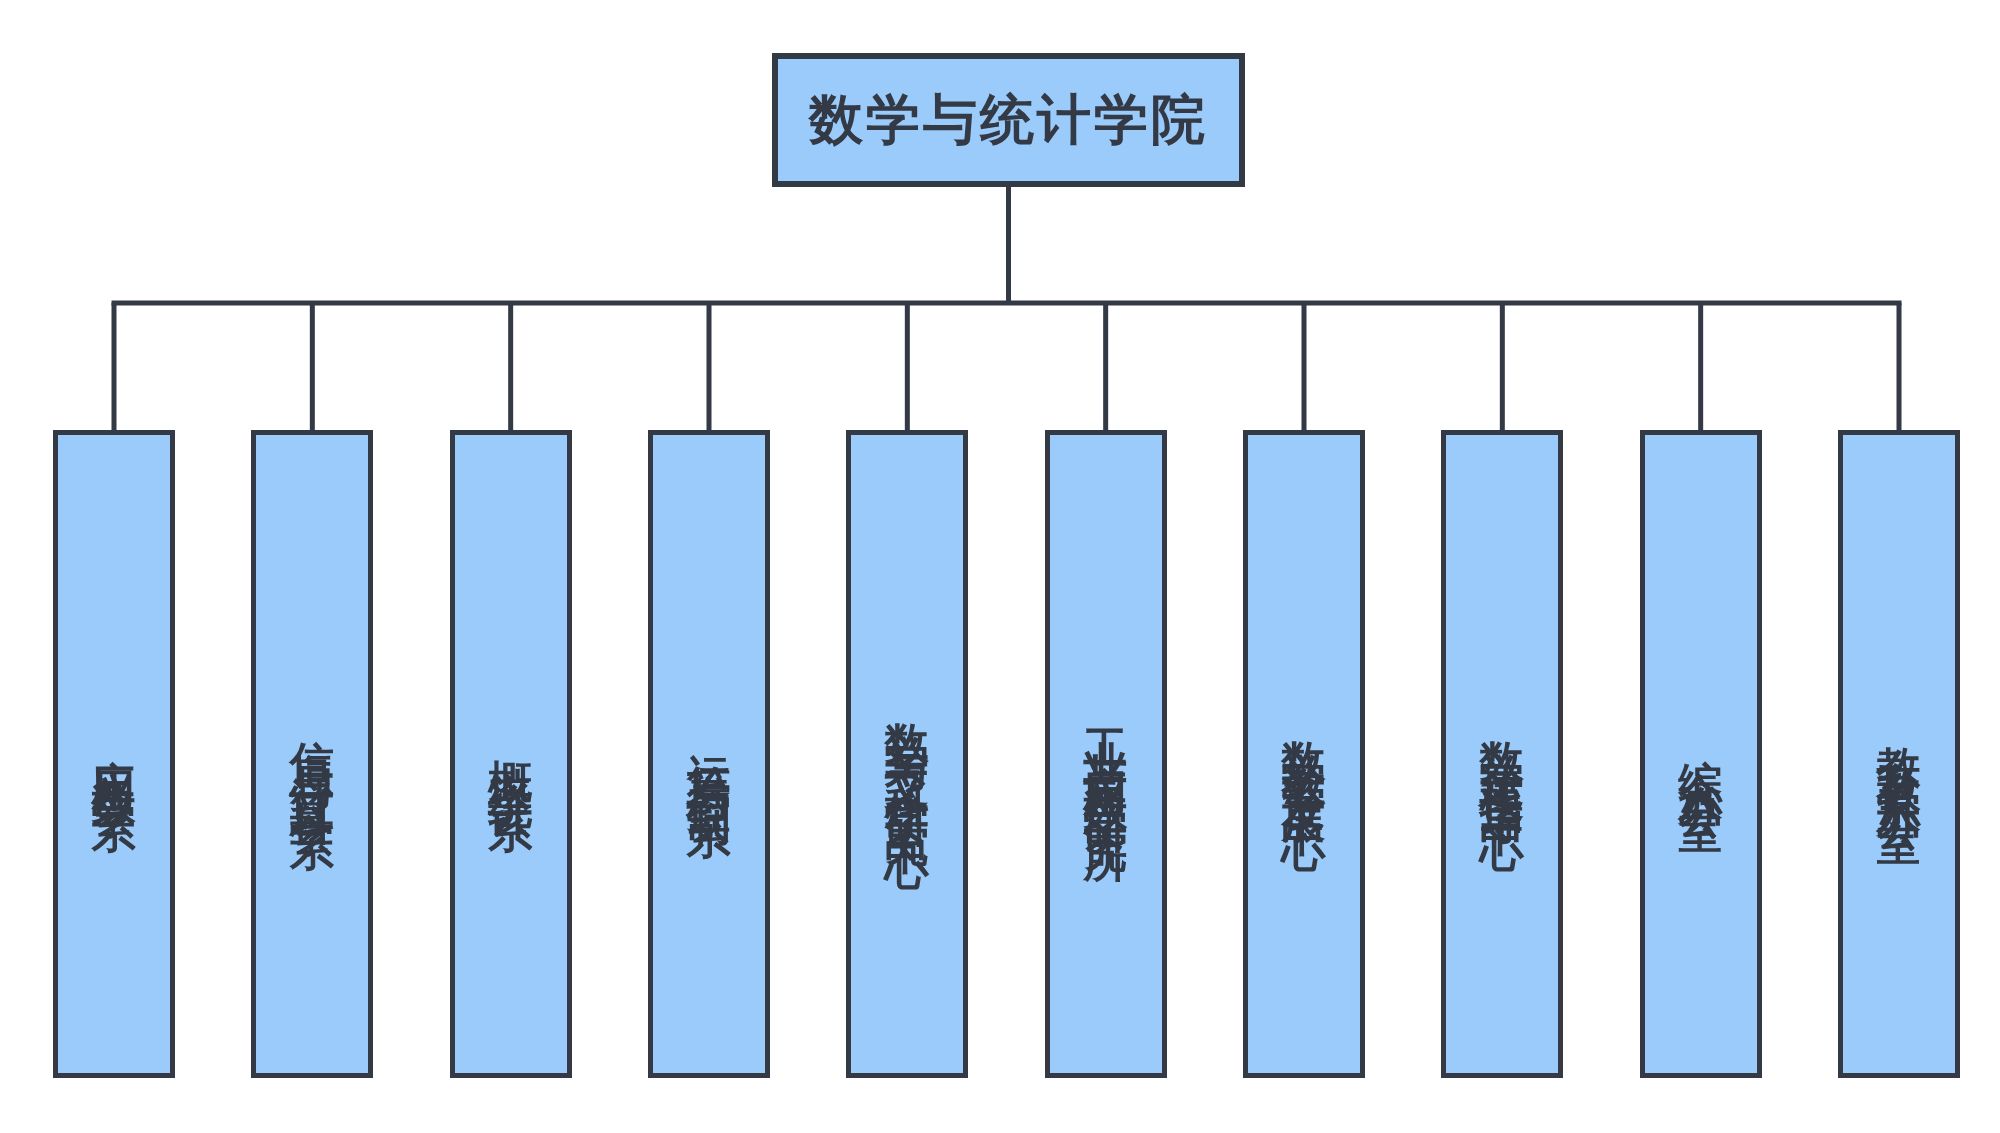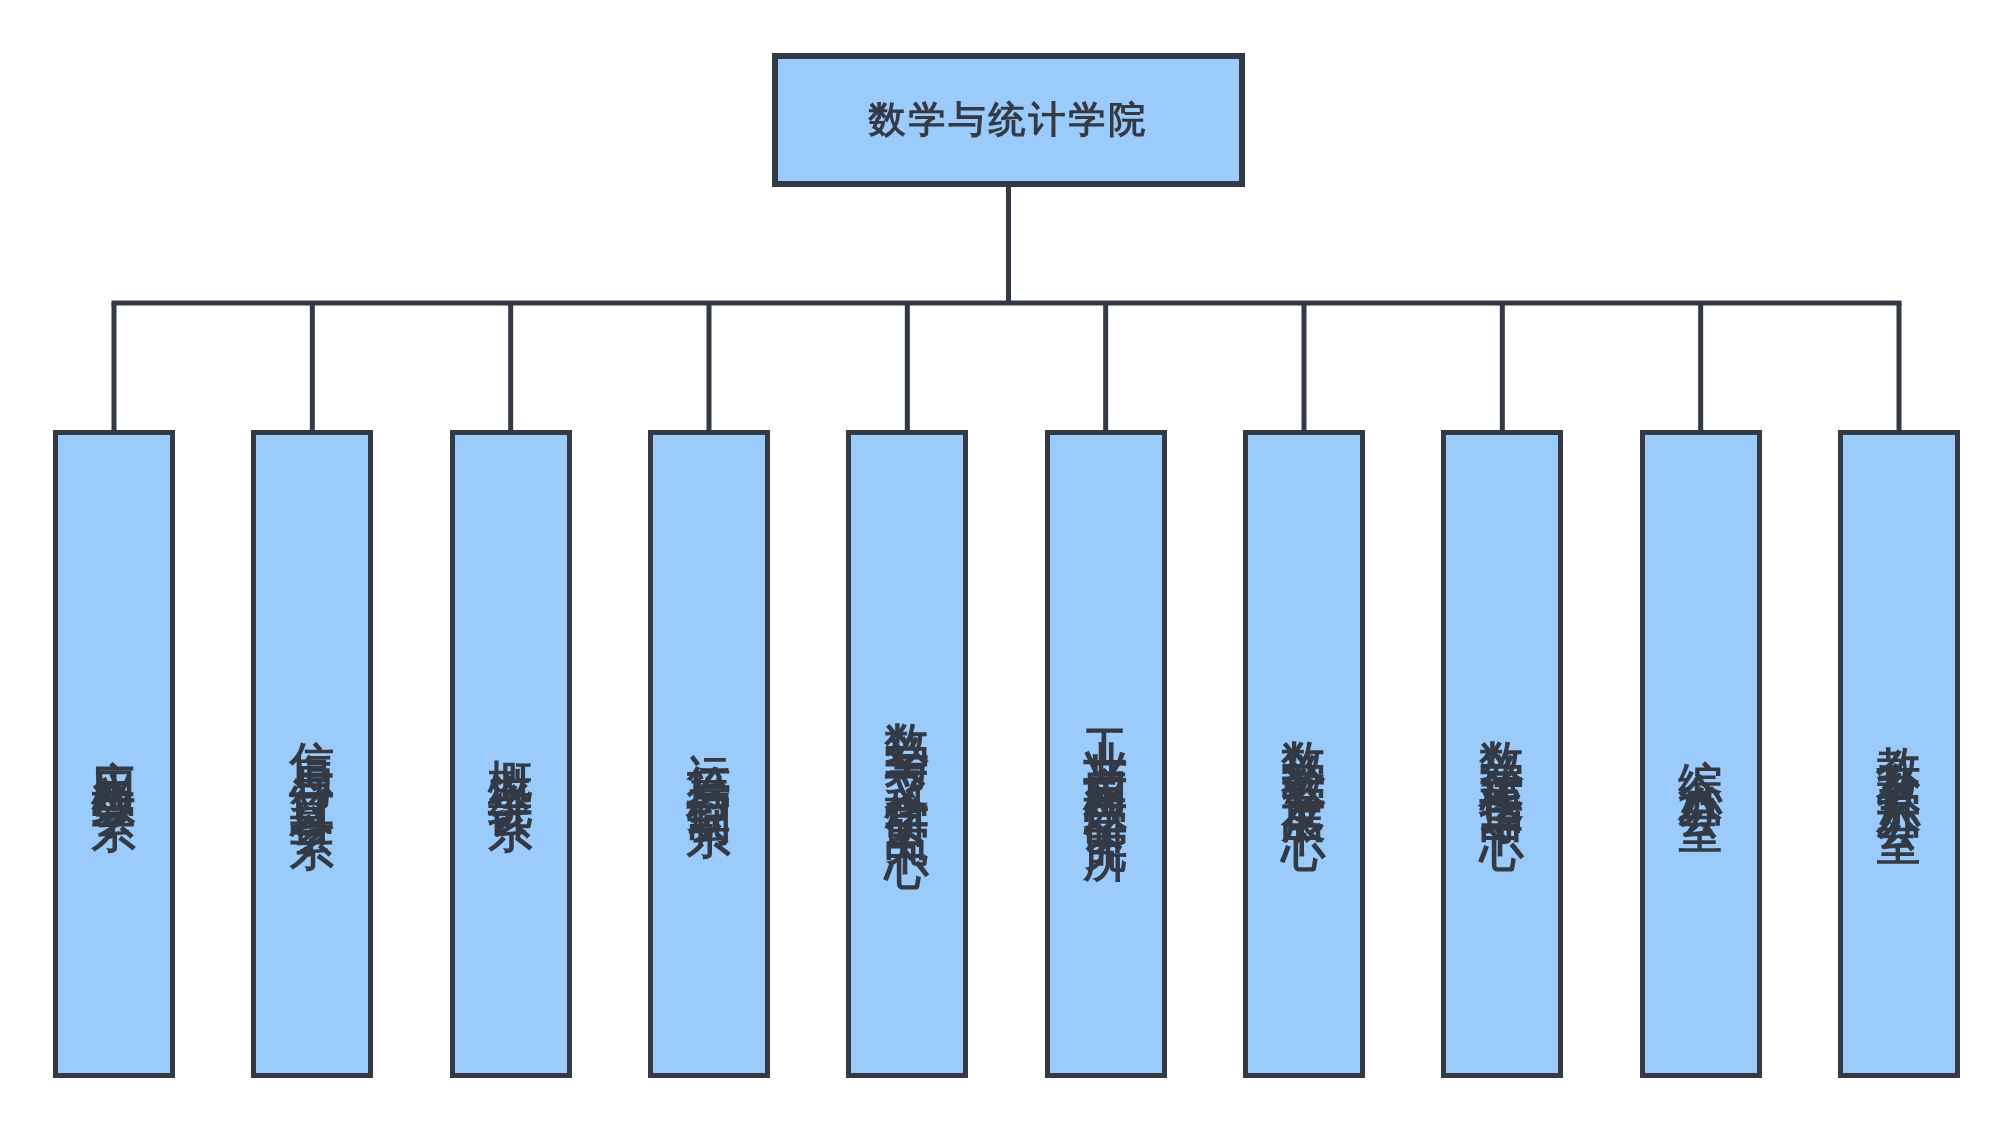--- a/index.html
+++ b/index.html
@@ -35,21 +35,21 @@
     display: flex;
     align-items: center;
     justify-content: center;
   }
   .root-node {
     left: 772px;
     top: 53px;
     width: 473px;
     height: 134px;
     border-width: 6px;
-    font-size: 37px;
+    font-size: 54px;
     letter-spacing: 3px;
     white-space: nowrap;
   }
   .child-node {
     top: 430px;
     width: 122px;
     height: 648px;
   }
   .child-node .v-label {
     writing-mode: vertical-rl;

